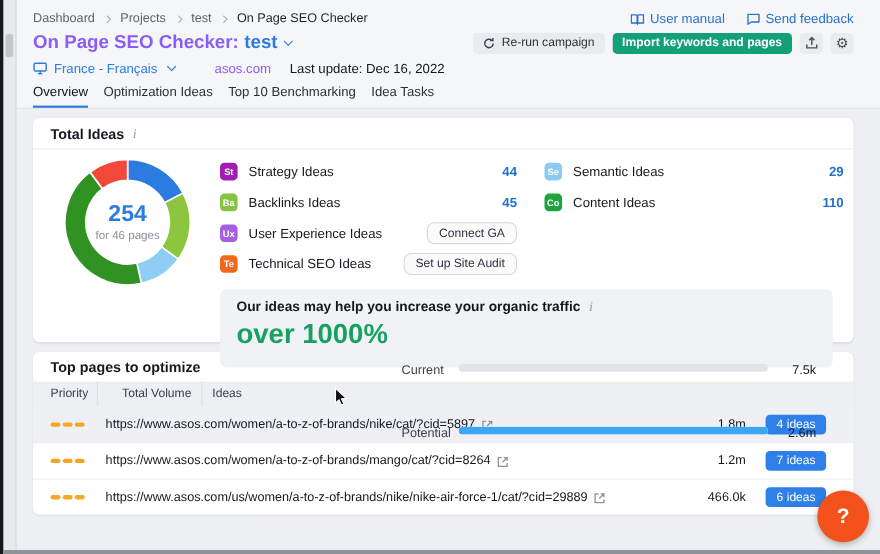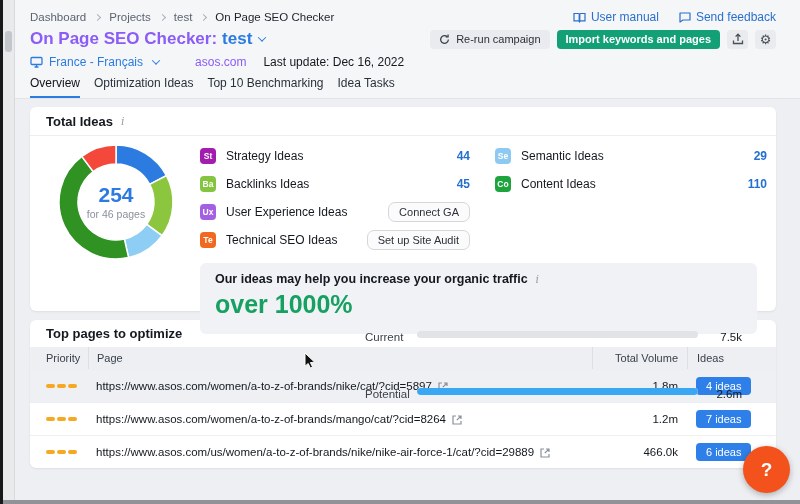--- a/index.html
+++ b/index.html
@@ -271,21 +271,20 @@
         </div>
       </div>
     </div>
 
     <div class="card card-pages">
       <div class="card-header">
         <span>Top pages to optimize</span>
       </div>
       <div class="thead">
         <span class="th col-priority">Priority</span>
-        <span class="th col-page">Page</span>
         <span class="th col-volume">Total Volume</span>
         <span class="th col-ideas">Ideas</span>
       </div>
 
       <div class="trow hl">
         <span class="td col-priority">
             <span class="dash"></span>
             <span class="dash"></span>
             <span class="dash"></span>
           </span>

